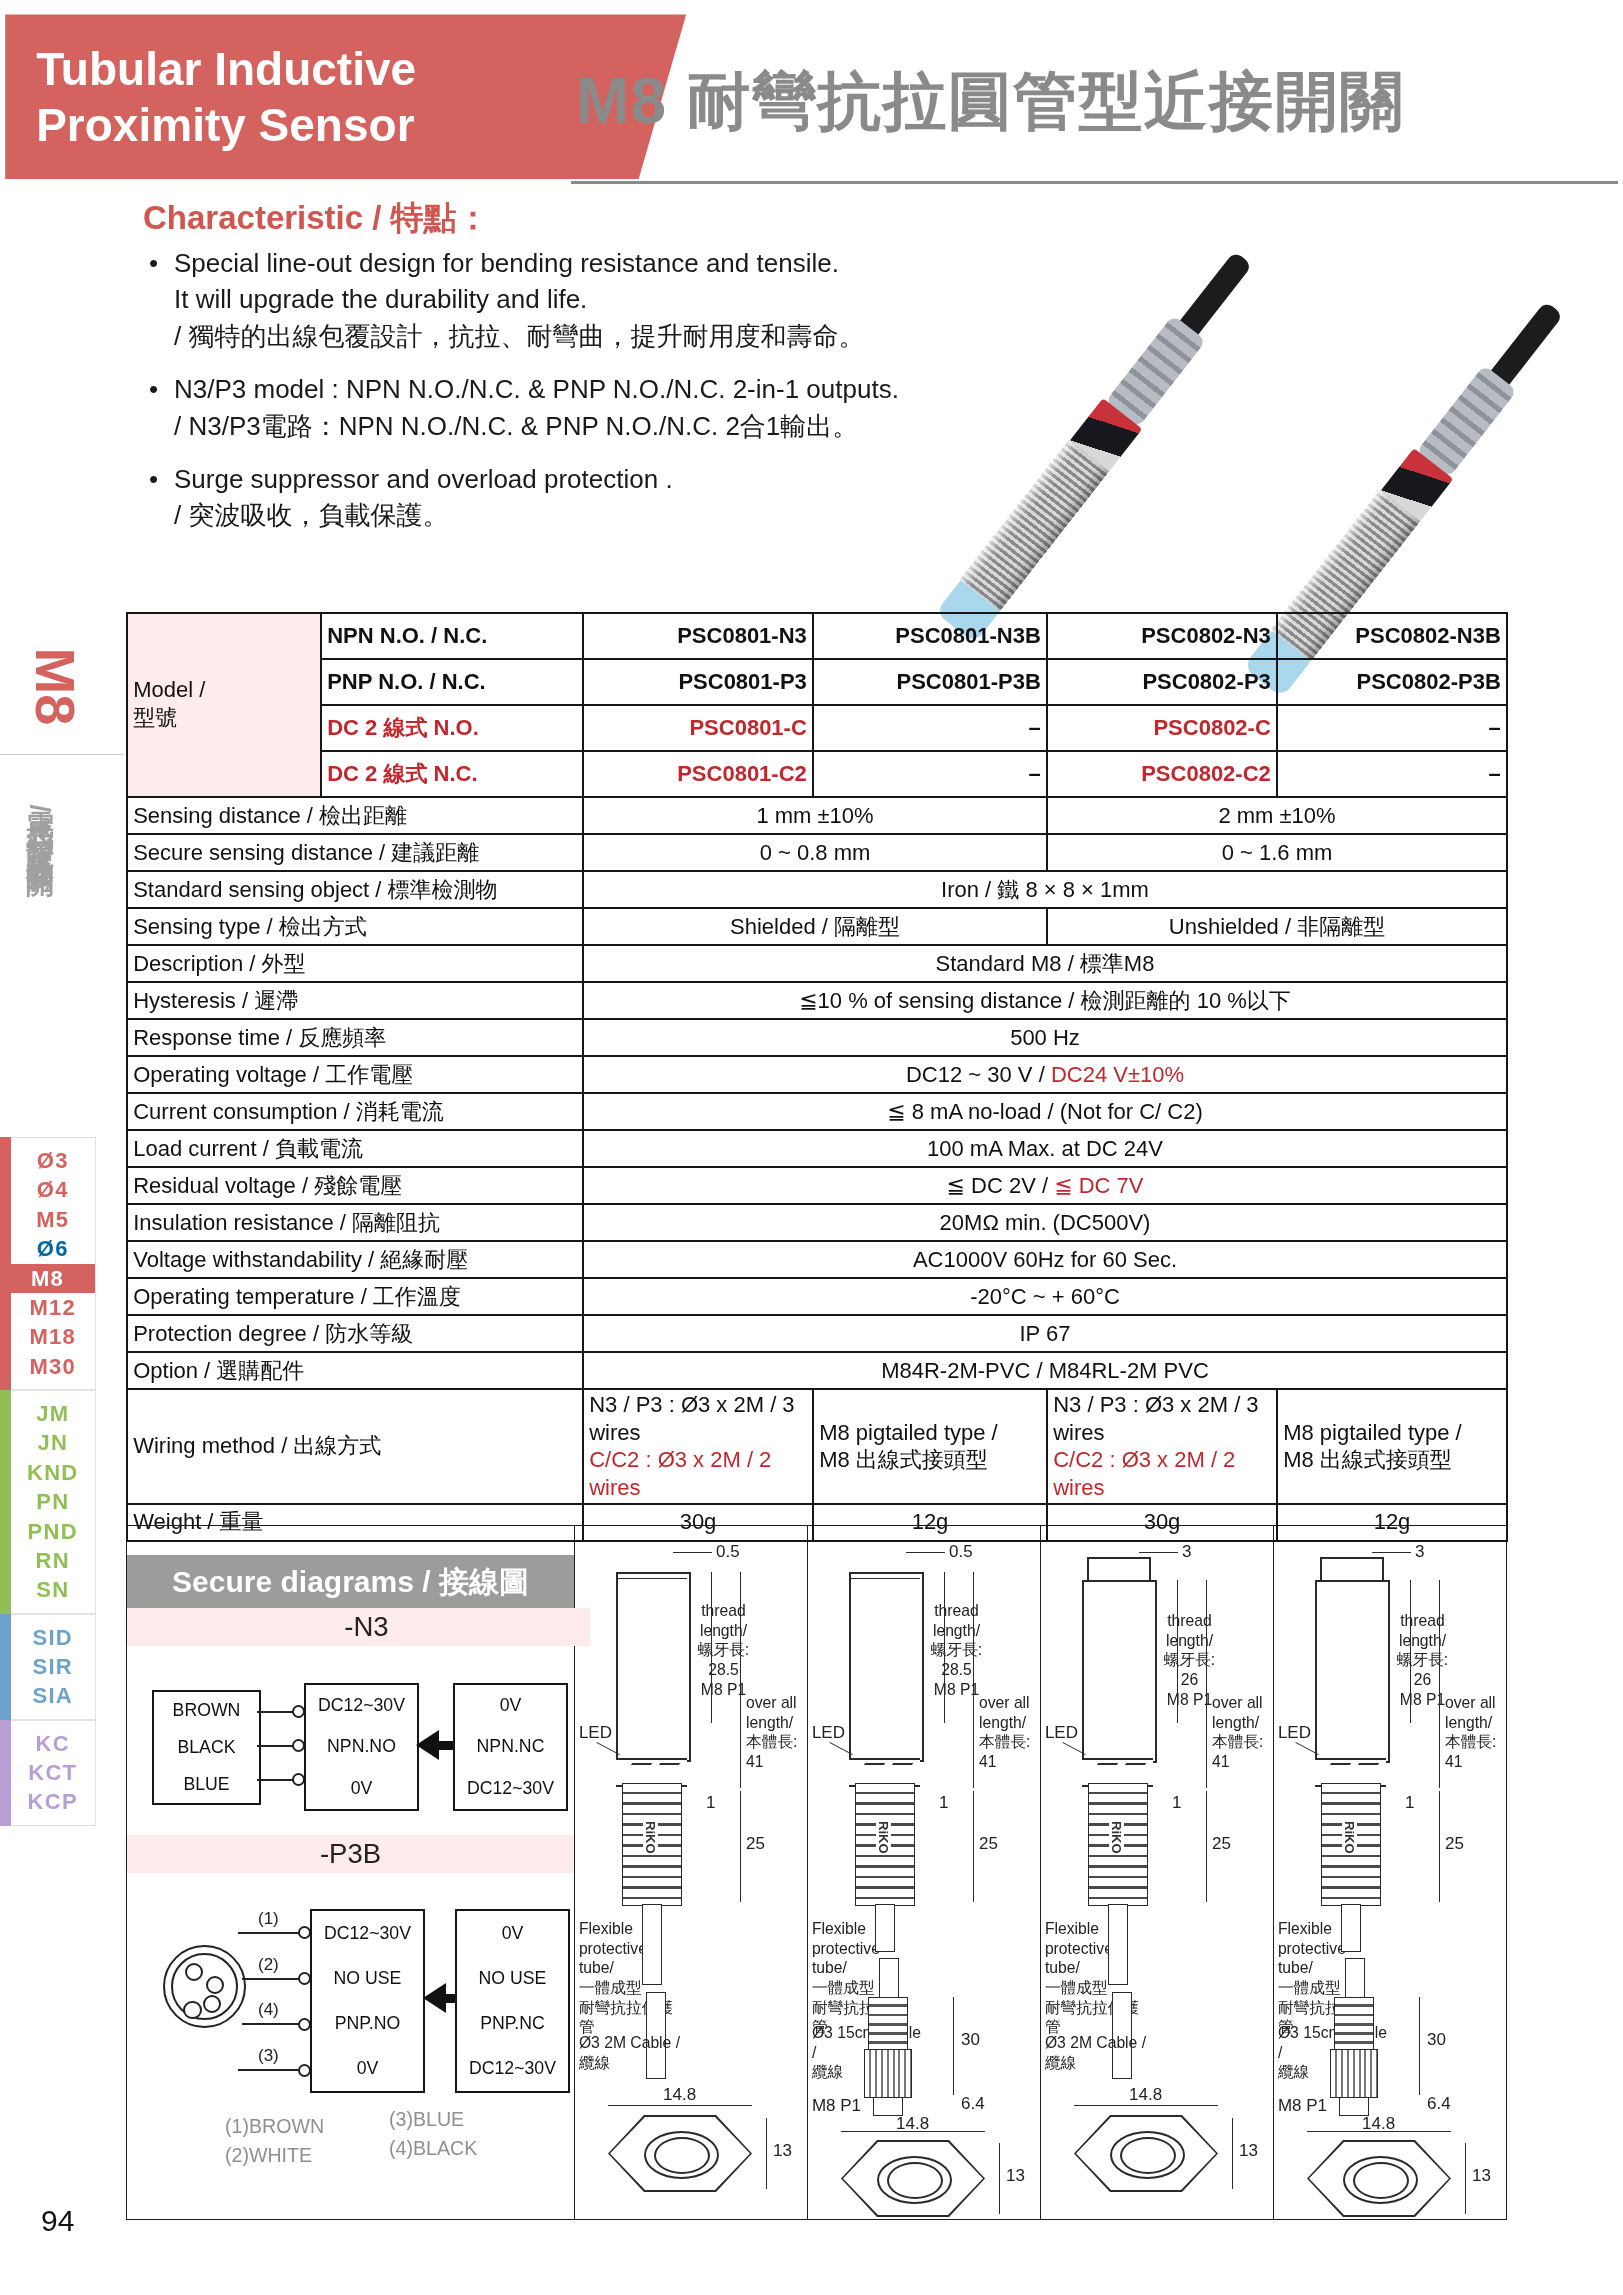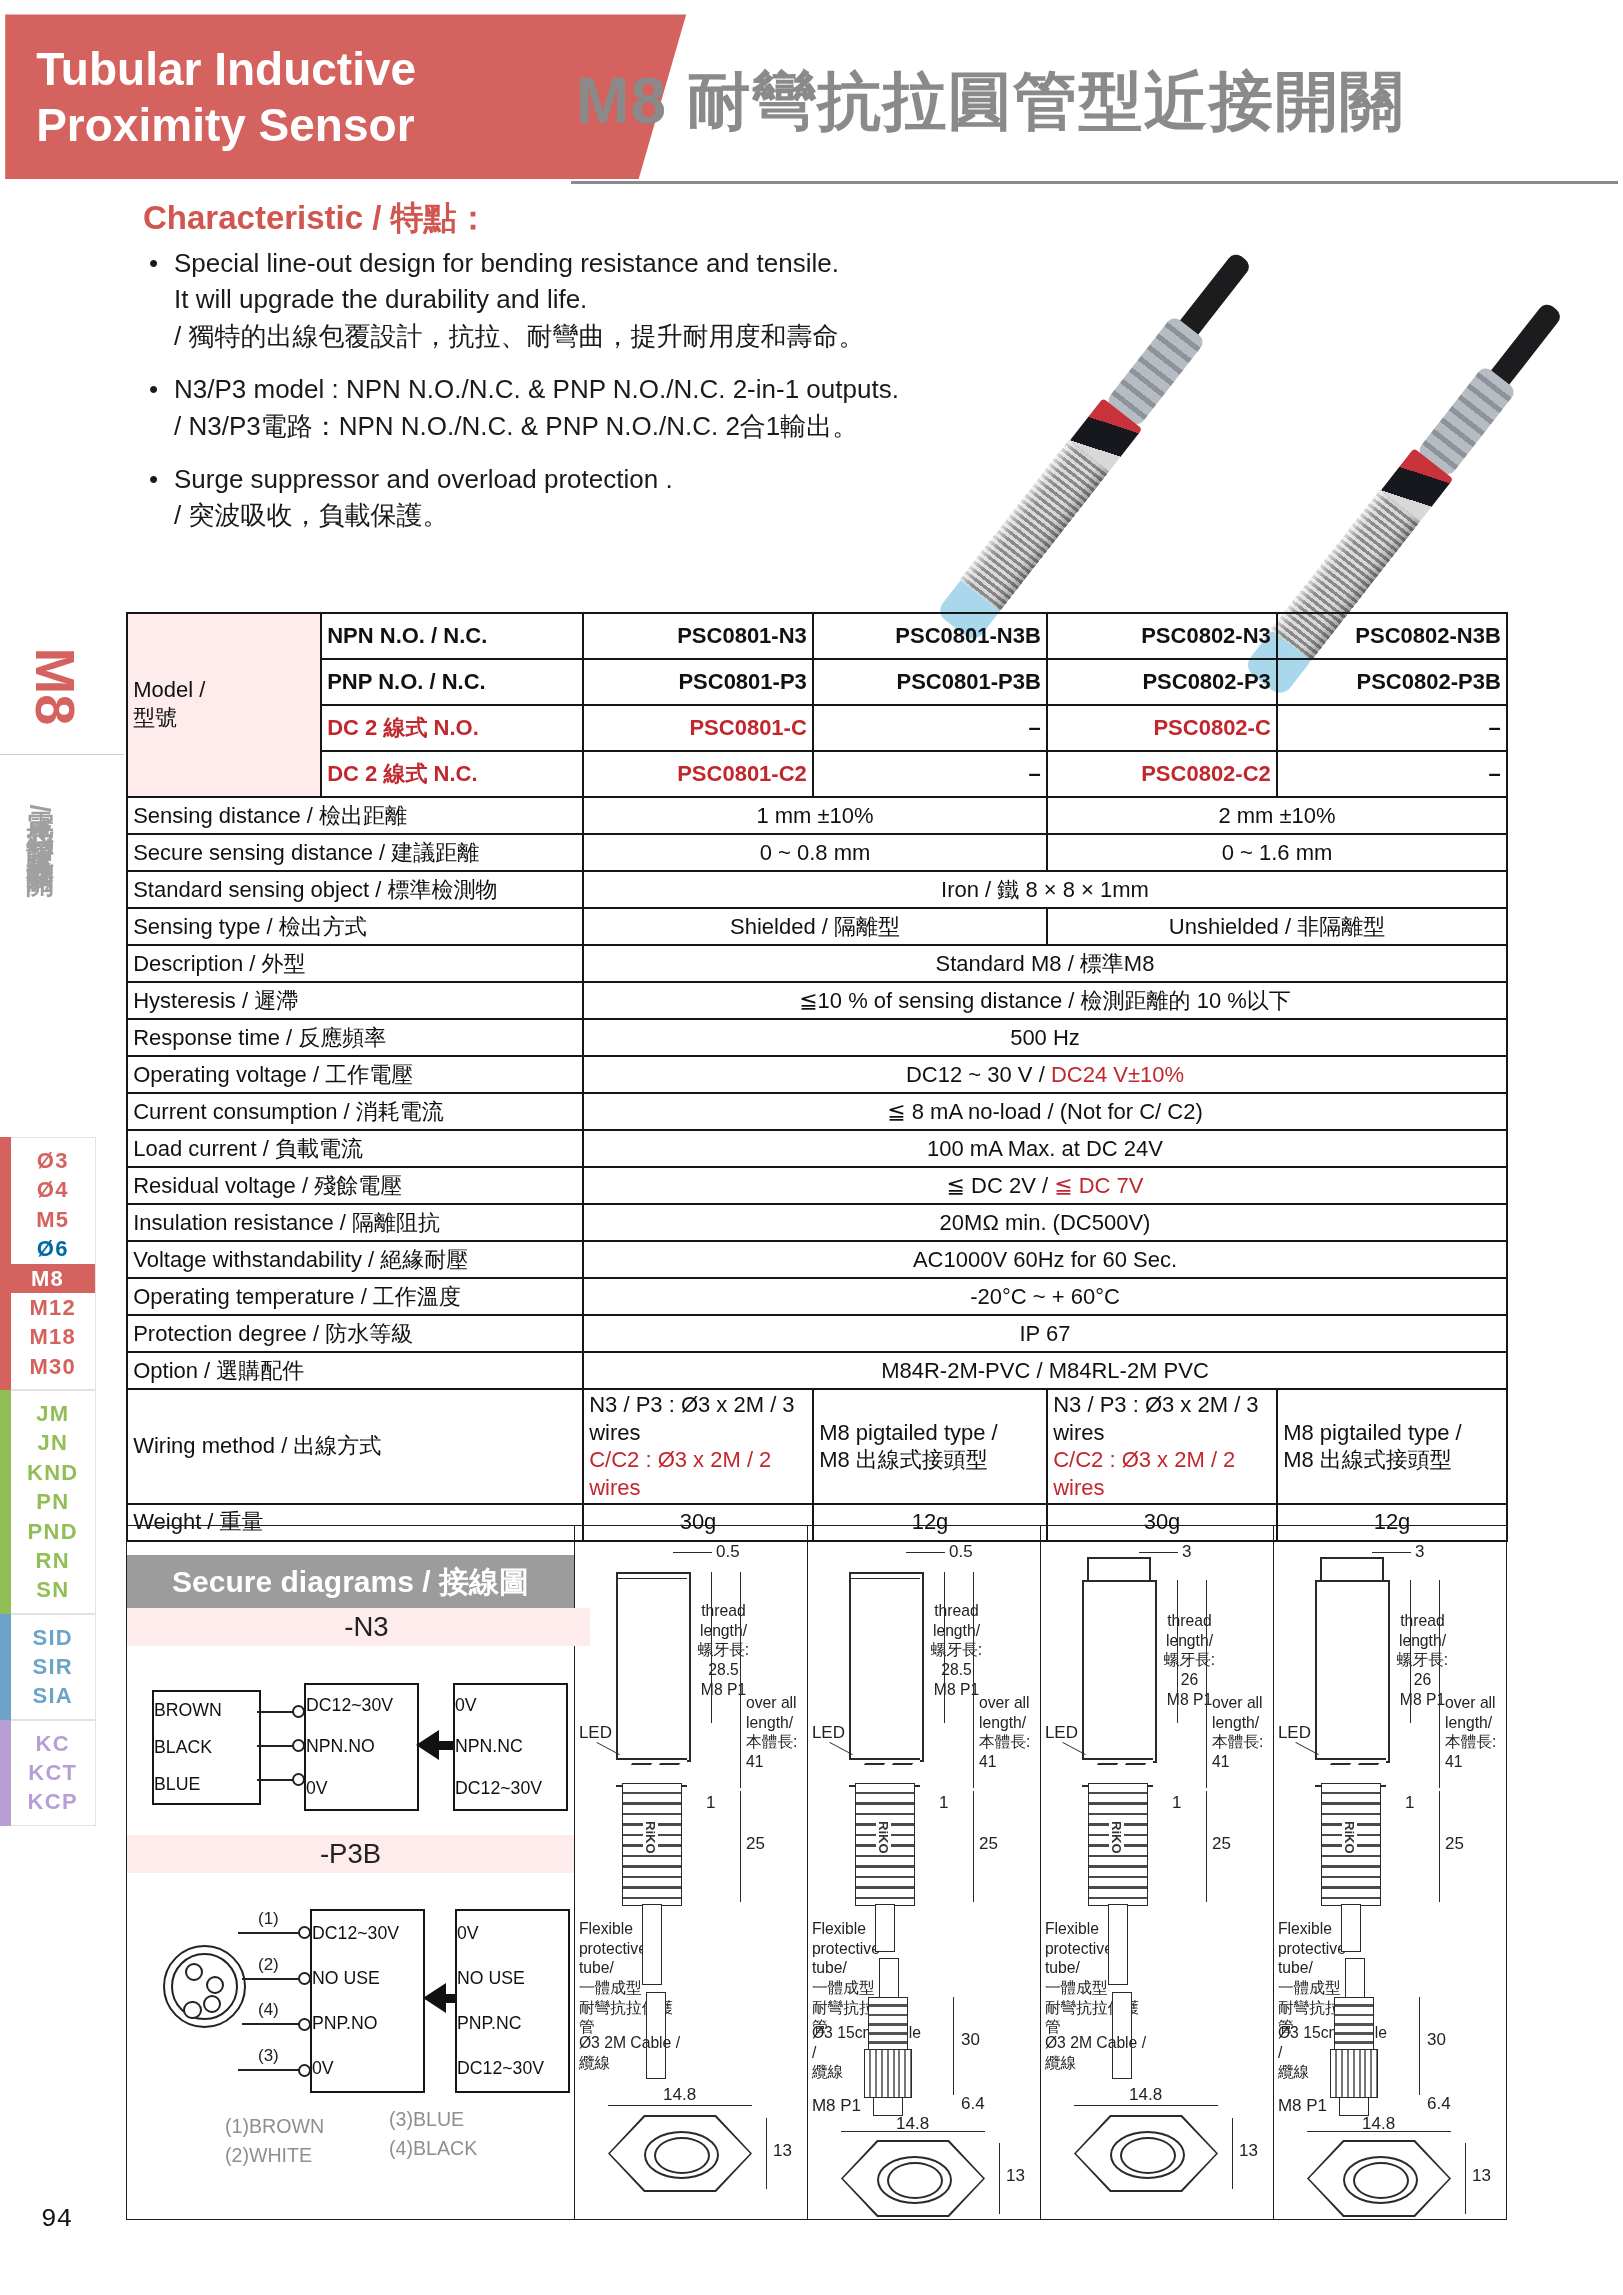--- a/index.html
+++ b/index.html
@@ -69,21 +69,21 @@
   .panel{width:233px;}
 
   .wiring-bar{position:absolute;left:0;top:29px;width:100%;height:54px;background:#9c9c9c;
               display:flex;align-items:center;justify-content:center;color:#fff;font-weight:bold;font-size:30px;}
   .pink-bar{position:absolute;left:0;width:100%;height:38px;background:#fdeceb;
             display:flex;align-items:center;justify-content:center;font-size:27.5px;color:#222;}
   #n3-bar{top:82px;padding-left:16px;}
   #p3b-bar{top:309px;}
 
   .wd-box{position:absolute;border:2px solid #161616;background:#fff;display:flex;flex-direction:column;
-          justify-content:space-around;font-size:17.7px;}
+          justify-content:space-around;align-items:center;font-size:17.7px;}
   .arrow-body{position:absolute;height:9.2px;background:#111;}
   .arrow-tri-l{position:absolute;width:0;height:0;border-top:15.7px solid transparent;border-bottom:15.7px solid transparent;border-right:23.6px solid #111;}
   .arrow-tri-r{position:absolute;width:0;height:0;border-top:15.7px solid transparent;border-bottom:15.7px solid transparent;border-left:23.6px solid #111;}
   .wire-line{position:absolute;height:2px;background:#222;}
   .wire-dot{position:absolute;width:9.2px;height:9.2px;border:2px solid #222;border-radius:50%;background:#fff;}
   .pin-label{position:absolute;font-size:17px;color:#222;}
   .legend{position:absolute;color:#8f8f8f;font-size:19.6px;line-height:1.5;}
 
   .conn-circle{position:absolute;width:79px;height:79px;border:2px solid #222;border-radius:50%;}
   .conn-circle .inner{position:absolute;left:5.9px;top:5.9px;width:63px;height:63px;border:2px solid #222;border-radius:50%;}
@@ -103,21 +103,21 @@
   .p-conn-rib{position:absolute;border:1.3px solid #2a2a2a;background:repeating-linear-gradient(180deg,#fff 0 6.5px,#555 6.5px 9.2px);}
   .p-conn-thd{position:absolute;border:1.3px solid #2a2a2a;background:repeating-linear-gradient(90deg,#fff 0 3.9px,#777 3.9px 5.9px);}
   .vline{position:absolute;width:1.3px;background:#2a2a2a;}
   .hline{position:absolute;height:1.3px;background:#2a2a2a;}
   .hexnut{position:absolute;width:144px;height:77px;background:#2a2a2a;
           clip-path:polygon(25% 0,75% 0,100% 50%,75% 100%,25% 100%,0 50%);}
   .hexnut .in{position:absolute;left:2px;top:2px;width:140px;height:73px;background:#fff;
           clip-path:polygon(25% 0,75% 0,100% 50%,75% 100%,25% 100%,0 50%);}
   .hex-ell{position:absolute;border:2px solid #2a2a2a;border-radius:50%;}
 
-  .page-num{position:absolute;left:41px;top:2204px;font-size:26px;color:#111;font-family:Liberation Mono, monospace;}
+  .page-num{position:absolute;left:41px;top:2204px;font-size:30px;color:#111;}
 </style>
 </head>
 <body>
 
 <div id="page">
 
   <div class="banner">
     <div class="banner-text pre">Tubular Inductive
 Proximity Sensor</div>
   </div>

